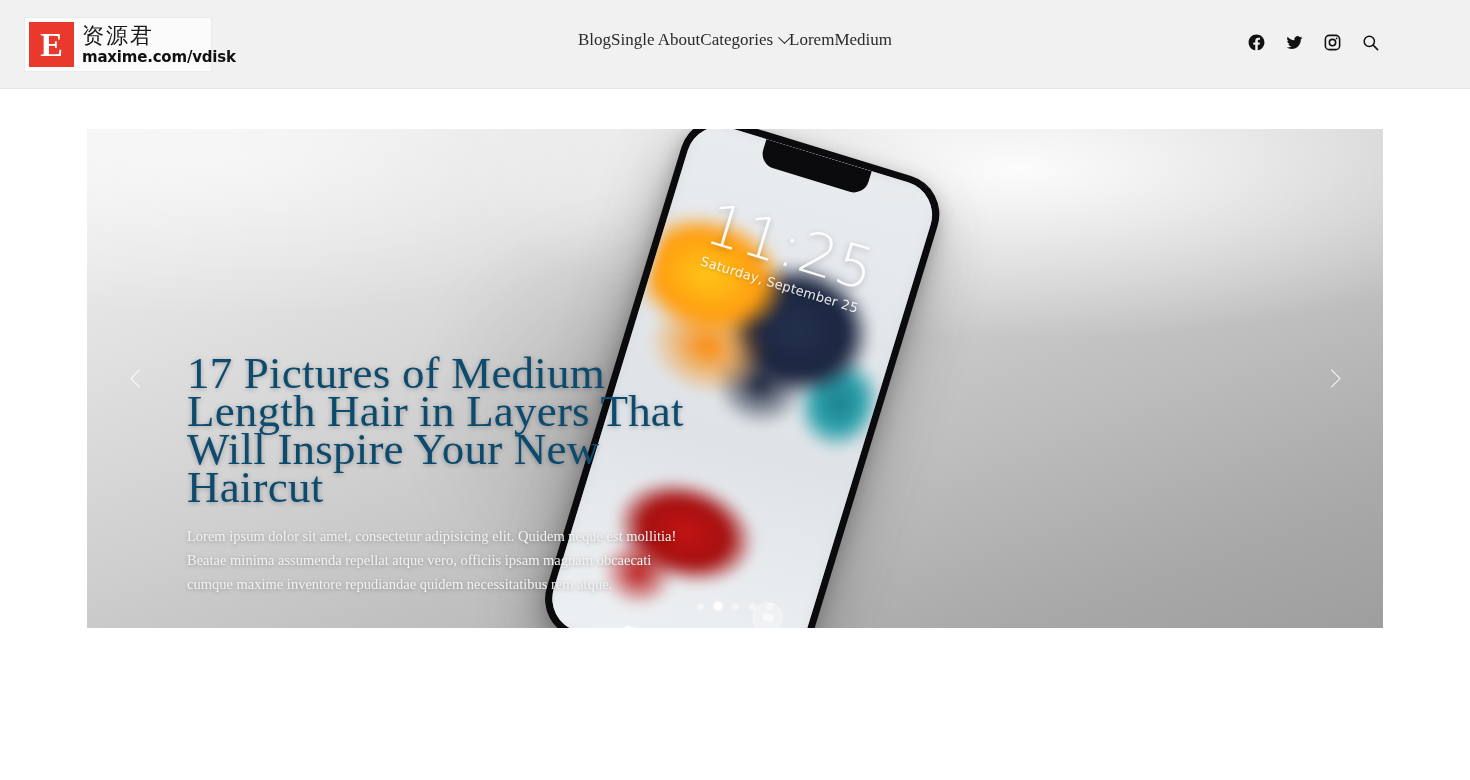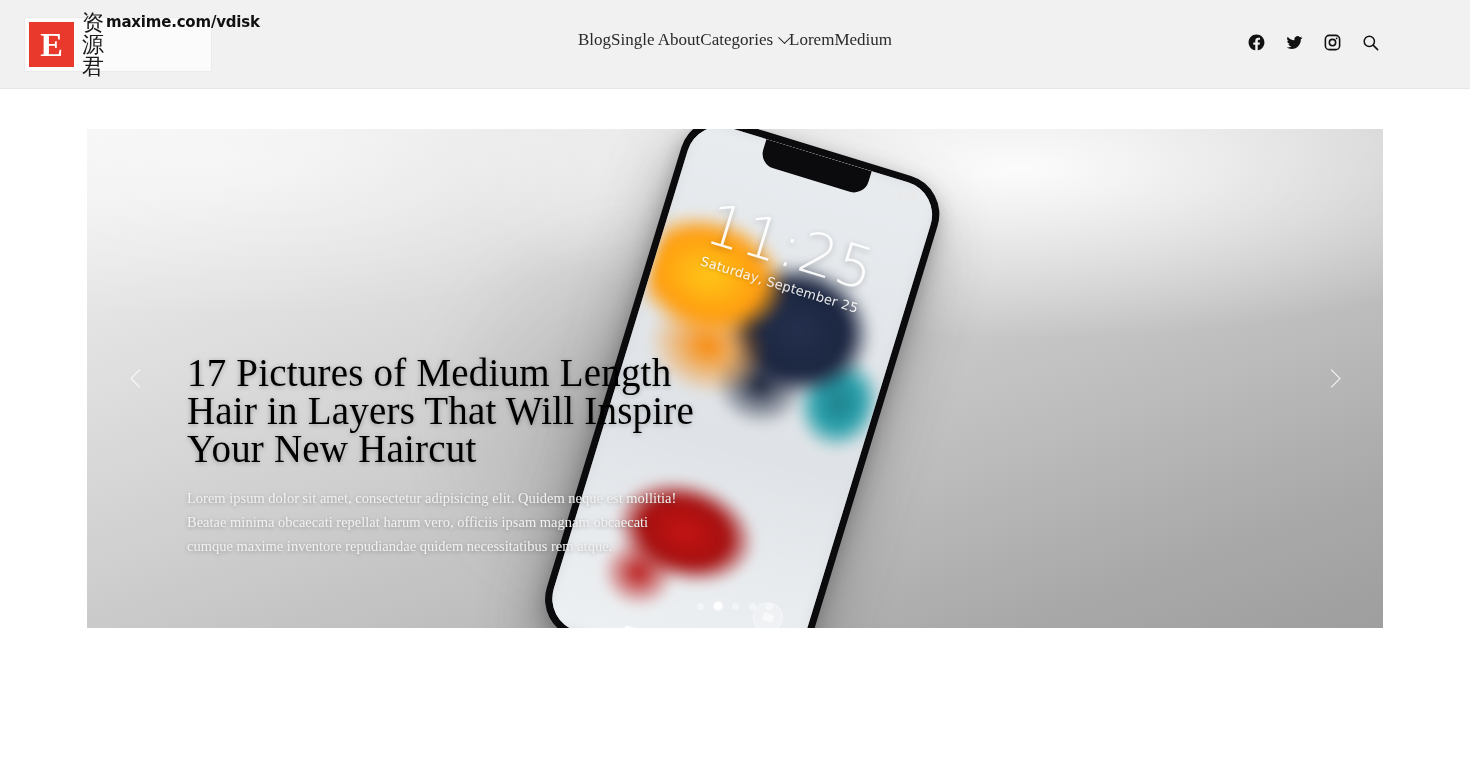--- a/index.html
+++ b/index.html
@@ -48,21 +48,21 @@
     box-shadow: inset 0 0 0 3px #e8392c;
   }
   .brand-mark span {
     font-family: "Liberation Serif", "DejaVu Serif", serif;
     color: #ffffff;
     font-size: 34px;
     line-height: 34px;
     font-weight: 700;
     letter-spacing: 0;
   }
-  .brand-text { display: flex; flex-direction: row; line-height: 1; }
+  .brand-text { display: flex; flex-direction: column; line-height: 1; }
   .brand-cn {
     font-family: "DejaVu Sans", "Liberation Sans", sans-serif;
     font-size: 22px;
     color: #1a1a1a;
     letter-spacing: 2px;
     font-weight: 500;
   }
   .brand-url {
     font-family: "DejaVu Sans", "Liberation Sans", sans-serif;
     font-size: 15px;
@@ -256,23 +256,23 @@
   
   .hero-overlay {
     position: absolute;
     left: 100px;
     top: 225px;
     width: 520px;
     z-index: 6;
   }
   .hero-title {
     font-family: "Liberation Serif", "DejaVu Serif", serif;
-    font-size: 39px;
+    font-size: 45px;
     line-height: 38px;
-    color: #000000;
+    color: #0c4a6e;
     font-weight: 400;
     text-shadow: 0 1px 5px rgba(0,0,0,0.28);
     letter-spacing: 0.2px;
     cursor: pointer;
   }
   .hero-desc {
     margin-top: 18px;
     font-family: "Liberation Serif", "DejaVu Serif", serif;
     font-size: 14.5px;
     line-height: 24px;
@@ -407,21 +407,21 @@
         </div>
         <div class="lock-time">11:25</div>
         <div class="lock-date">Saturday, September 25</div>
         <div class="cam-btn"></div>
         <div class="home-ind"></div>
       </div>
     </div>
 
     <div class="hero-overlay">
       <h2 class="hero-title">17 Pictures of Medium Length Hair in Layers That Will Inspire Your New Haircut</h2>
-      <p class="hero-desc">Lorem ipsum dolor sit amet, consectetur adipisicing elit. Quidem neque est mollitia! Beatae minima obcaecati repellat harum vero, officiis ipsam magnam obcaecati cumque maxime inventore repudiandae quidem necessitatibus rem atque.</p>
+      <p class="hero-desc">Lorem ipsum dolor sit amet, consectetur adipisicing elit. Quidem neque est mollitia! Beatae minima assumenda repellat atque vero, officiis ipsam magnam obcaecati cumque maxime inventore repudiandae quidem necessitatibus rem atque.</p>
     </div>
 
     <div class="hero-arrow prev">
       <i class="arrow-glyph"></i>
     </div>
     <div class="hero-arrow next">
       <i class="arrow-glyph"></i>
     </div>
 
     <div class="hero-dots">

